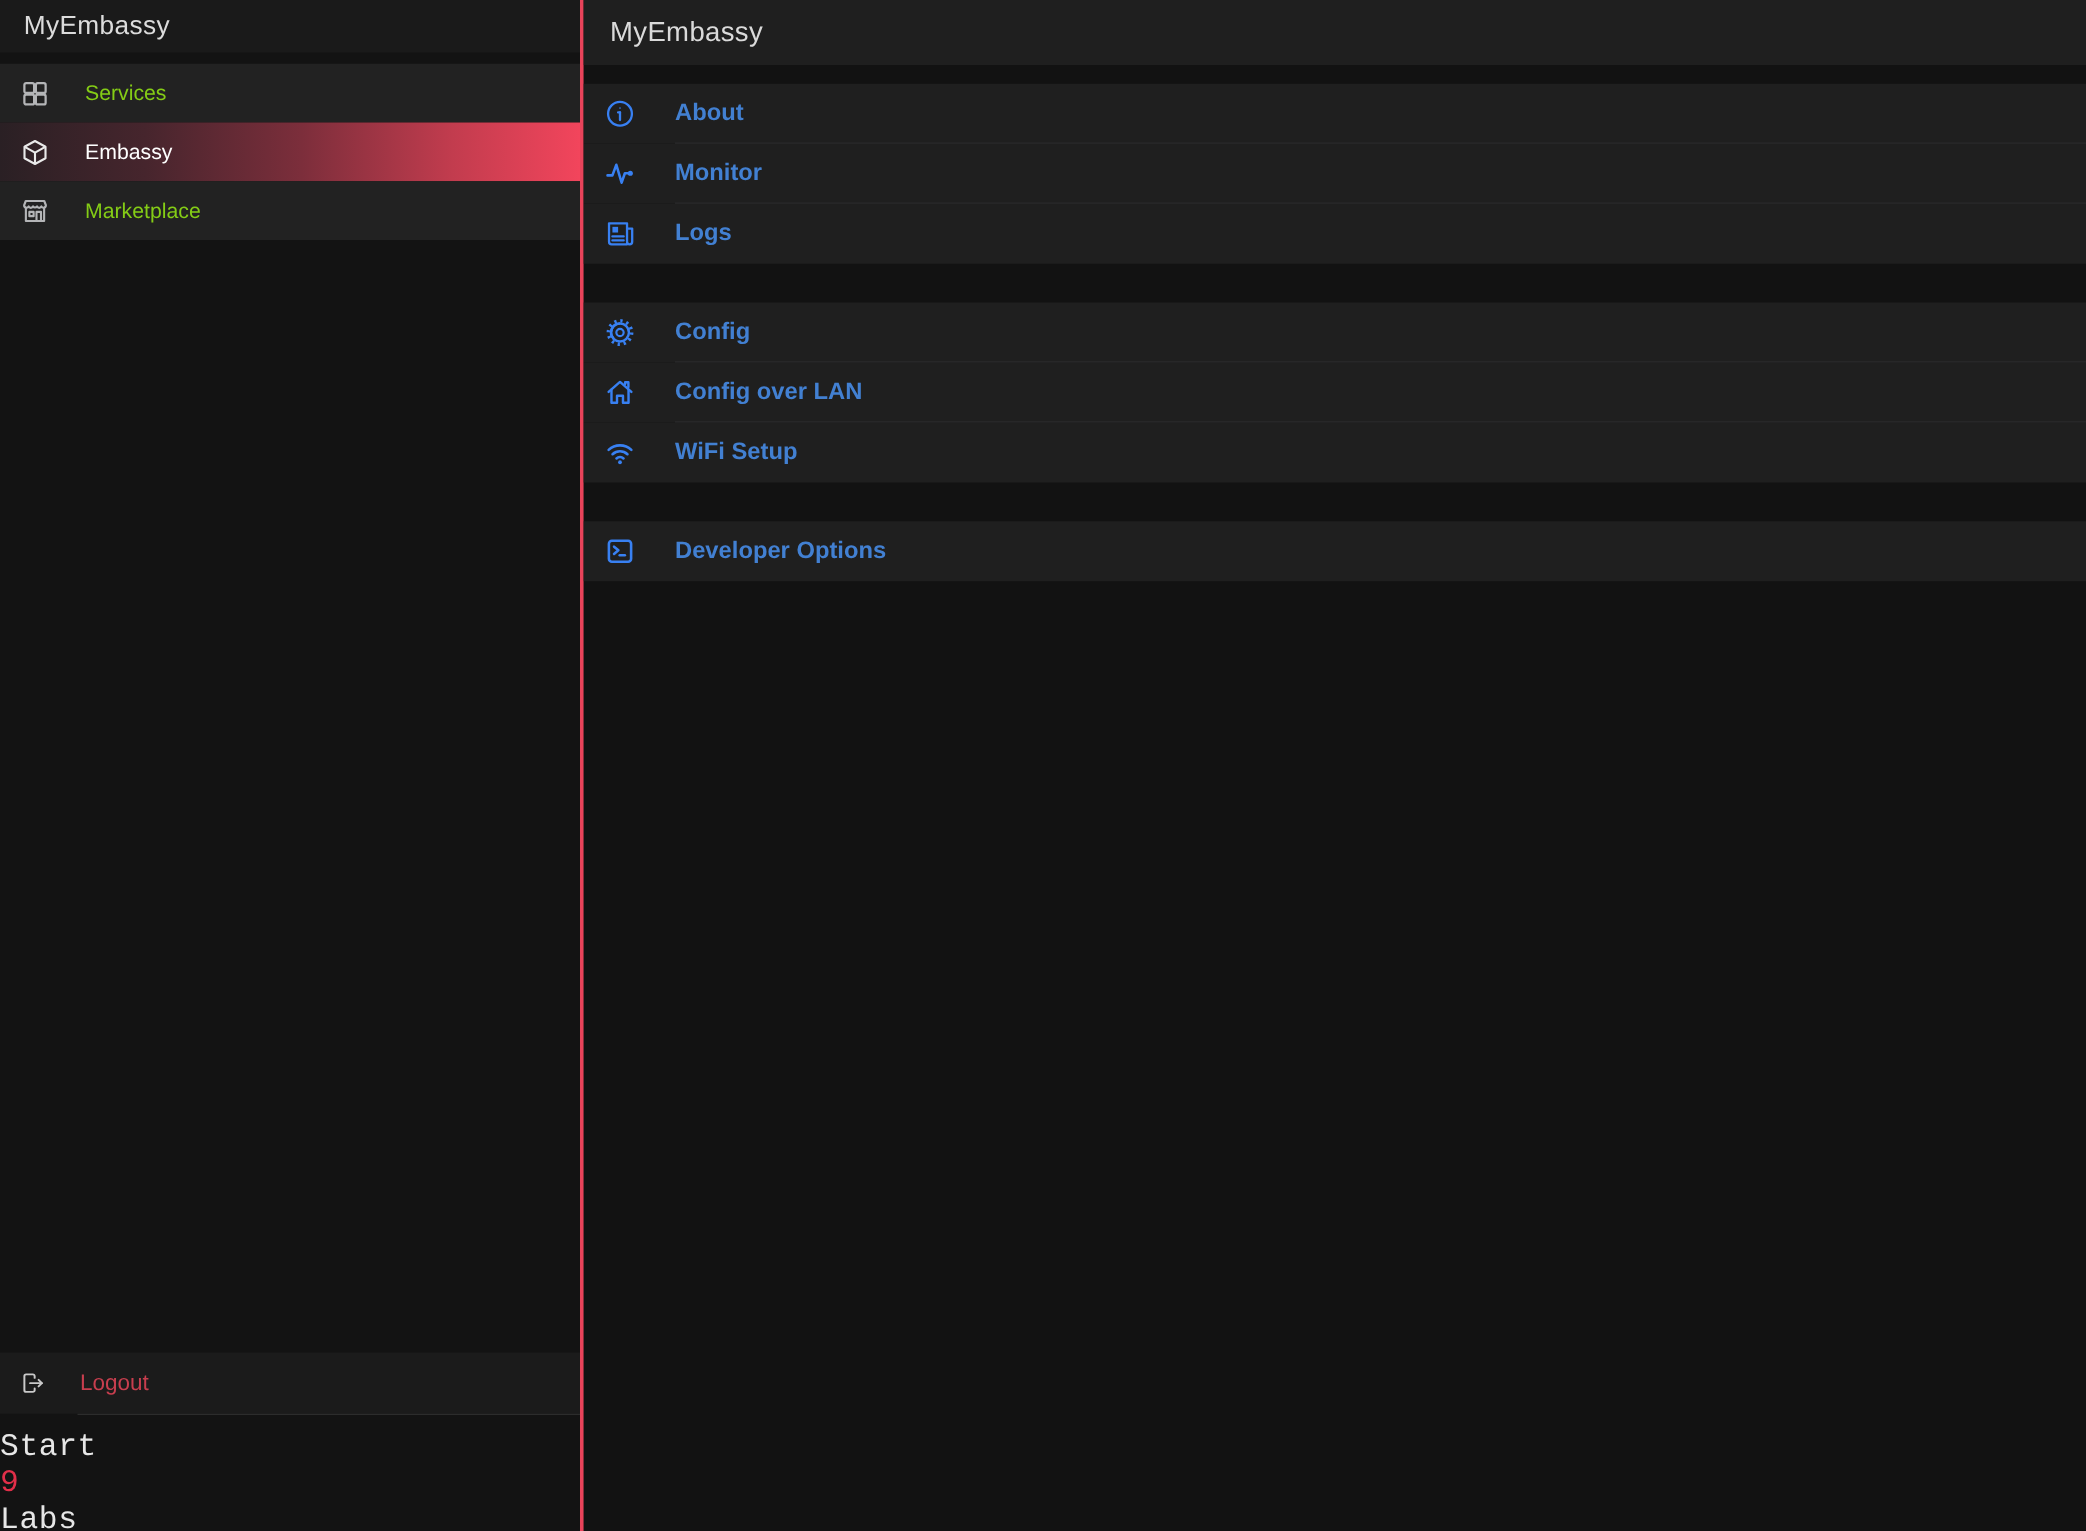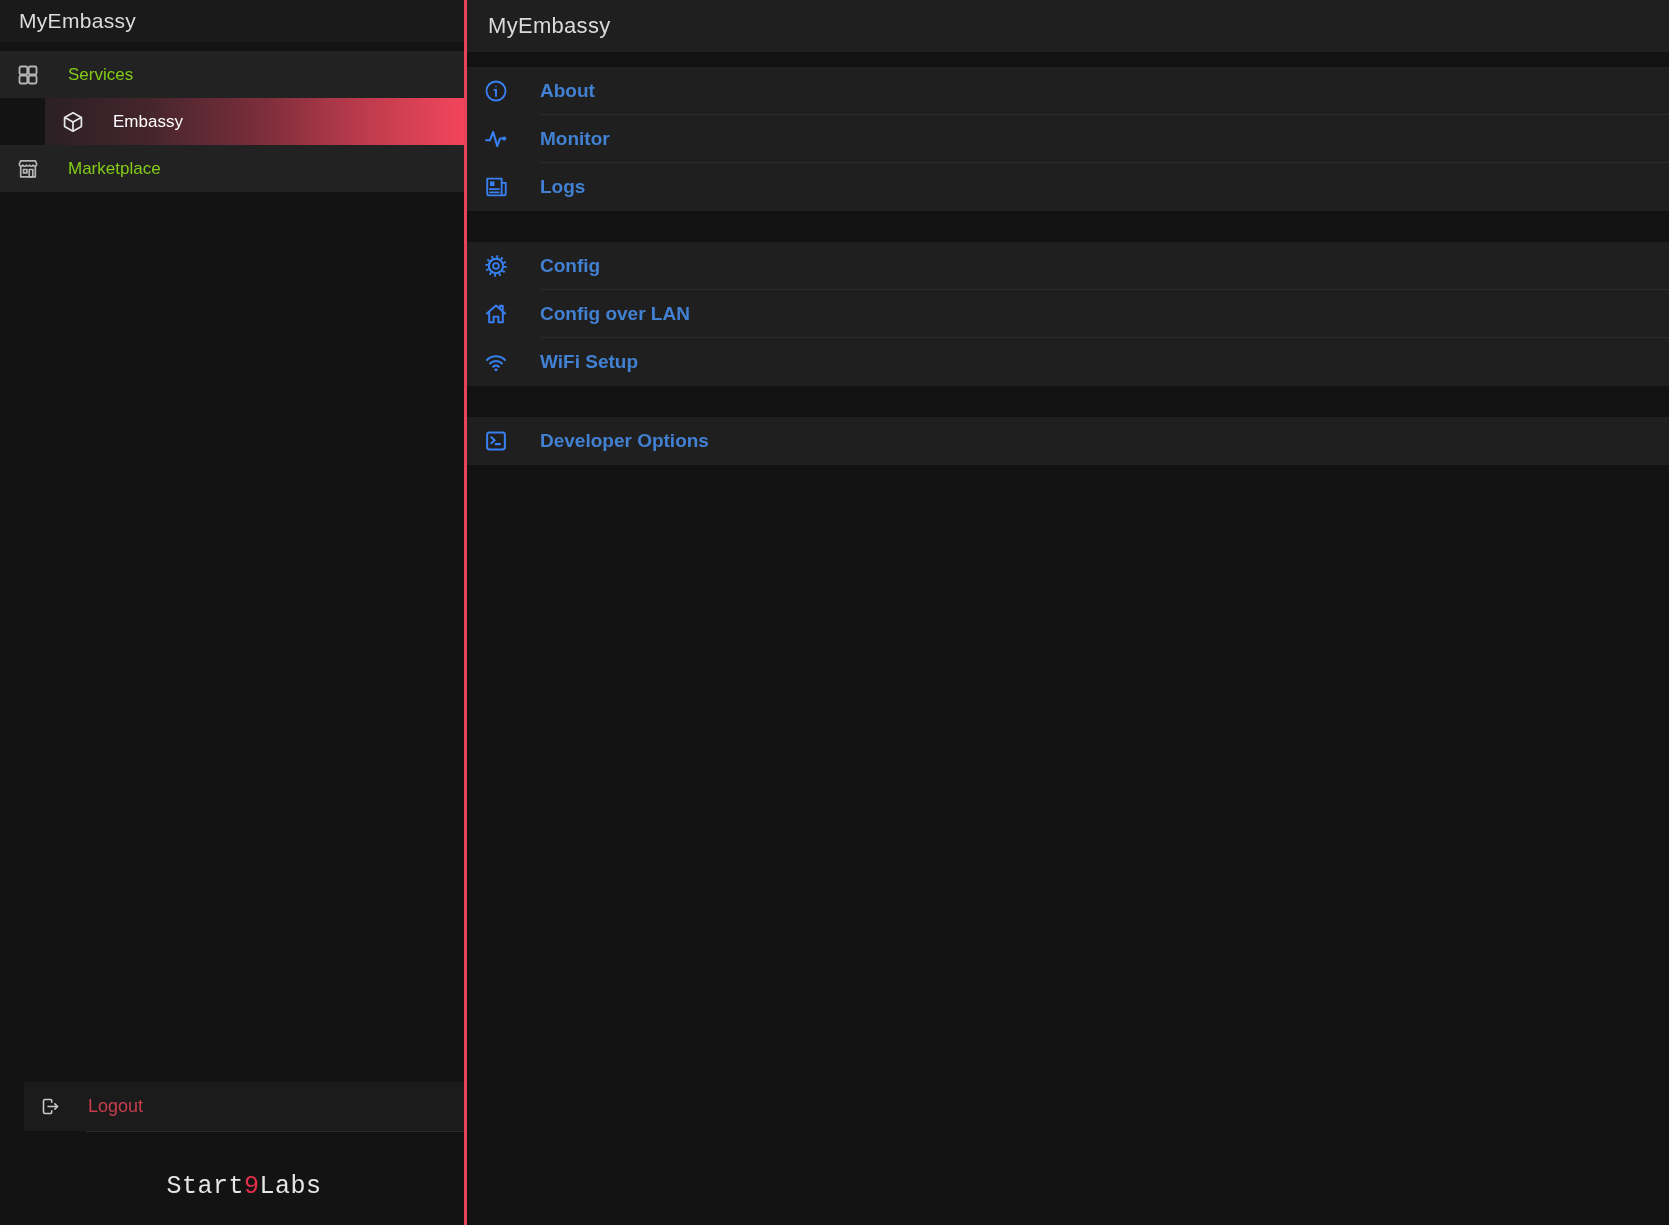--- a/index.html
+++ b/index.html
@@ -14,37 +14,37 @@
   .sidebar-header { height:42px; background:#1a1a1a; display:flex; align-items:center;
                     padding:0 19px; }
   .sidebar-title { color:#dcdcdc; font-size:21px; letter-spacing:.3px; }
   .side-menu { margin-top:9px; }
   .side-item { height:47px; background:#222222; display:flex; align-items:center;
                padding:0 16px; cursor:pointer; }
   .side-item .s-icon { width:24px; height:24px; margin-right:28px; color:#b4b5b7;
                        flex:0 0 24px; }
   .side-item .s-label { color:#84cc16; font-size:17px; }
   .side-item.active { background:linear-gradient(90deg,#2a2024 0%, #46252d 25%,
-                      #7c2e3b 52%, #c23c4e 78%, var(--gradient-red,#f2455c) 100%);margin-left:45px; }
+                      #7c2e3b 52%, #c23c4e 78%, var(--gradient-red,#f2455c) 100%); }
   .side-item.active .s-label { color:#ffffff; }
   .side-item.active .s-icon { color:#e9e9e9; }
   .badge { margin-left:auto; min-width:21px; height:22px; padding:0 5px;
            background:var(--badge-red,#f04a5c); border-radius:6px; color:#fff;
            font-size:13px; font-weight:bold; display:flex; align-items:center;
            justify-content:center; margin-right:10px; }
 
-  .sidebar-bottom { margin-top:auto;margin-left:24px; }
+  .sidebar-bottom { margin-top:auto; }
   .logout-row { height:49px; background:#1b1b1b; display:flex; align-items:center;
                 padding:0 16px; cursor:pointer; }
   .logout-row .s-icon { width:21px; height:21px; margin-right:27px; color:#c9c9c9; }
   .logout-label { color:var(--logout-red,#c73e4e); font-size:18px; }
   .logout-divider { height:1px; background:#2c2c2c; margin-left:62px; }
-  .side-footer { height:93px; display:flex; align-items:center; justify-content:center;
+  .side-footer { height:93px; display:flex; justify-content:center;
                  padding-top:16px; font-family:"Liberation Mono", monospace;
-                 font-size:25px; letter-spacing:.5px; color:#e6e6e6; }
+                 font-size:25px; letter-spacing:.5px; color:#e6e6e6;flex-direction:column; }
   .brand-accent { color:var(--brand-nine-red,#e22f49); }
 
   
   .main { flex:1; display:flex; flex-direction:column; background:#121212; }
   .main-header { height:52px; background:#1f1f1f; display:flex; align-items:center;
                  padding:0 21px; }
   .main-title { color:#dadada; font-size:22px; letter-spacing:.3px; }
   .content { flex:1; padding-top:15px; }
   .group { margin-bottom:31px;font-weight:bold; }
   .menu-row { height:48px; background:#1f1f1f; display:flex; align-items:center;

